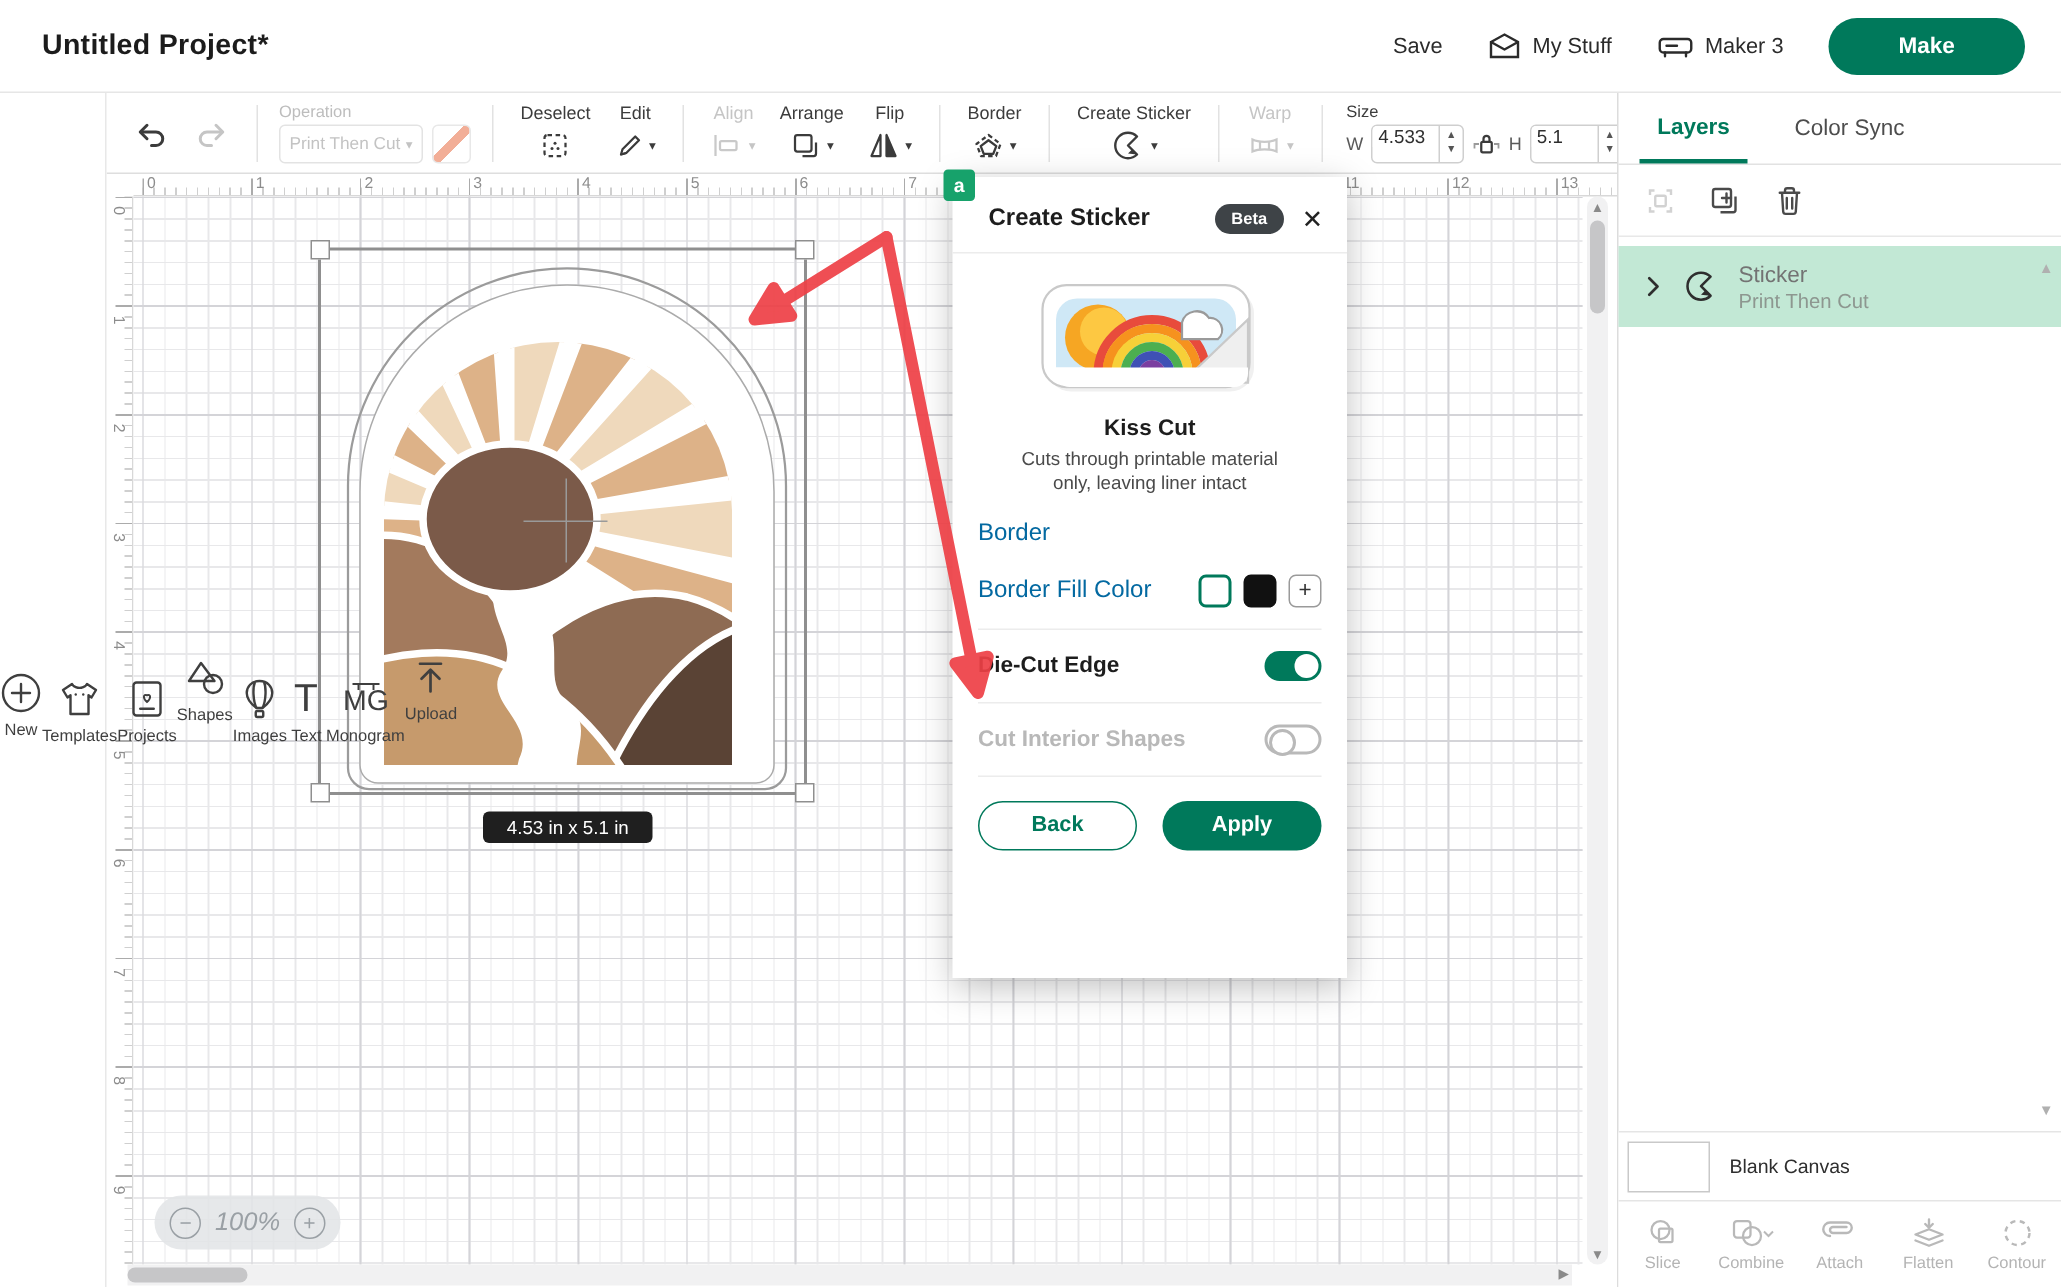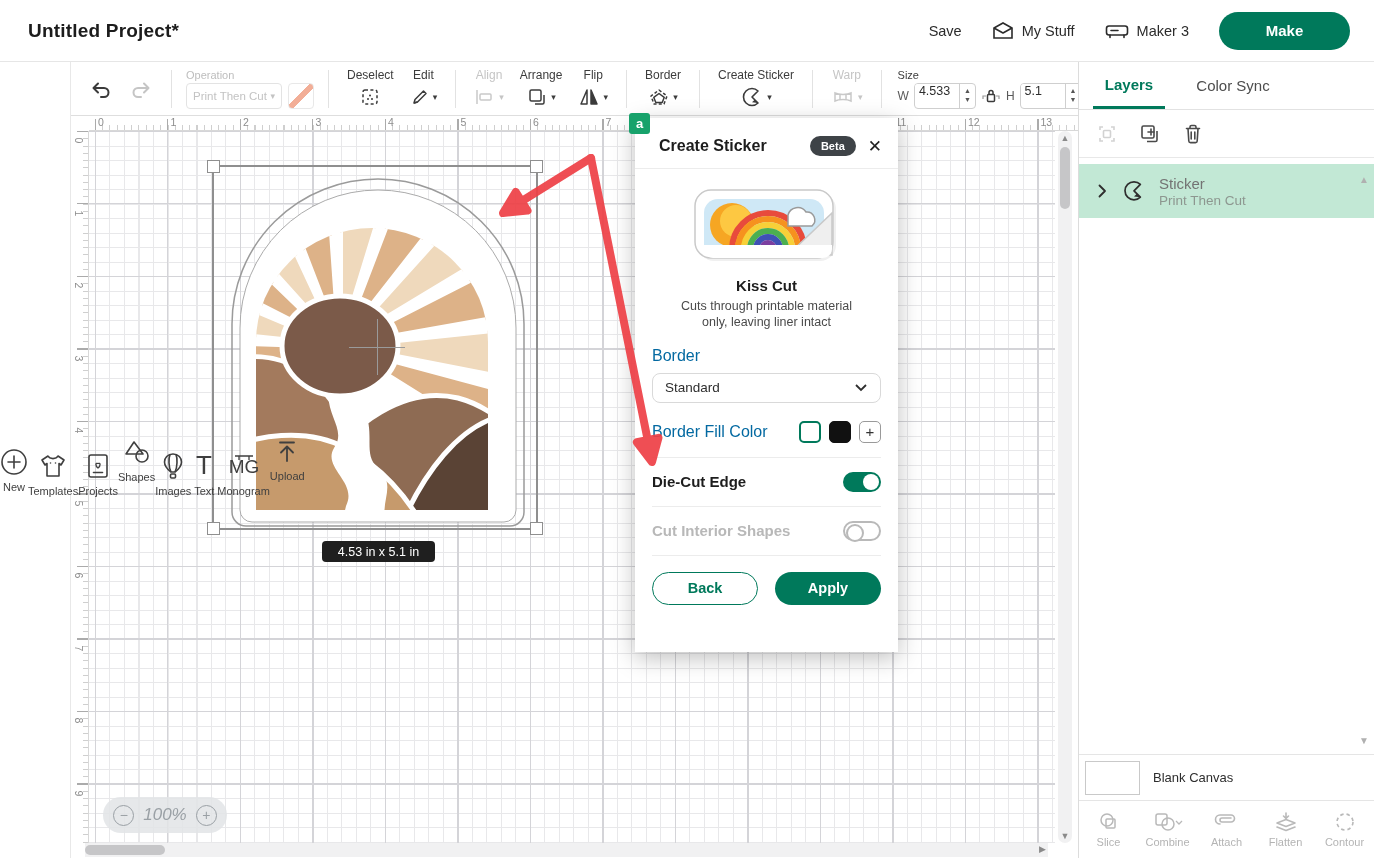--- a/index.html
+++ b/index.html
@@ -527,26 +527,20 @@
         </g>
       </svg>
       <div class="kiss-title">Kiss Cut</div>
       <div class="kiss-desc">
         <span>Cuts through printable material</span><br>
         <span>only, leaving liner intact</span>
       </div>
     </div>
     <div class="pop-section" style="margin-top:16px;">
       <div class="sec-label">Border</div>
-      <div class="border-select">
-        <span>Standard</span>
-        <svg width="14" height="9" viewBox="0 0 14 9" fill="none" stroke="#2e2e2e" stroke-width="1.8">
-            <path d="M2 2 L7 7 L12 2"></path>
-          </svg>
-      </div>
       <div class="fill-row">
         <span class="sec-label">Border Fill Color</span>
         <span class="sw sw-white"></span>
         <span class="sw sw-black"></span>
         <span class="sw sw-add">+</span>
       </div>
       <div class="pop-div"></div>
       <div class="toggle-row">
         <span class="tlabel">Die-Cut Edge</span>
         <span class="toggle on"></span>

